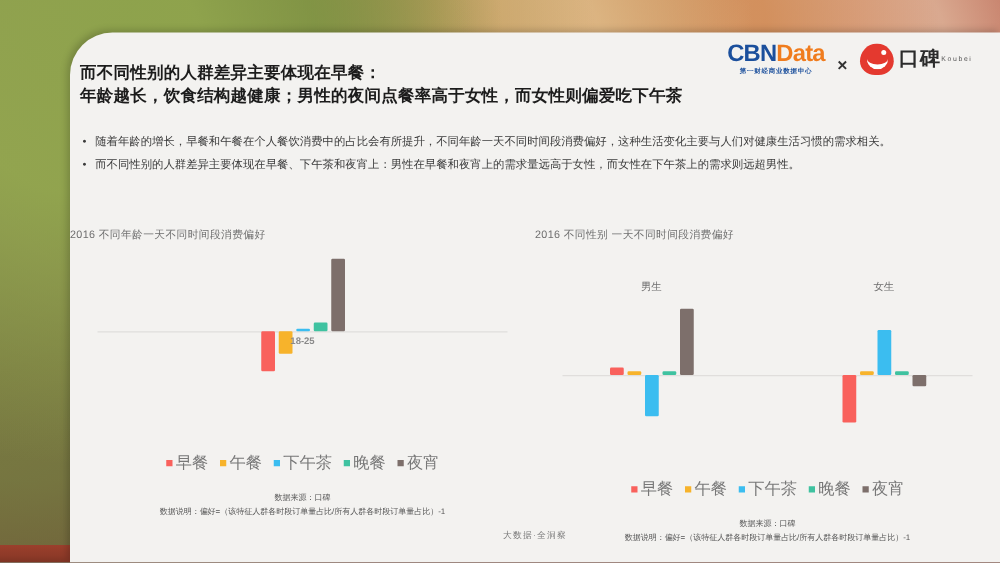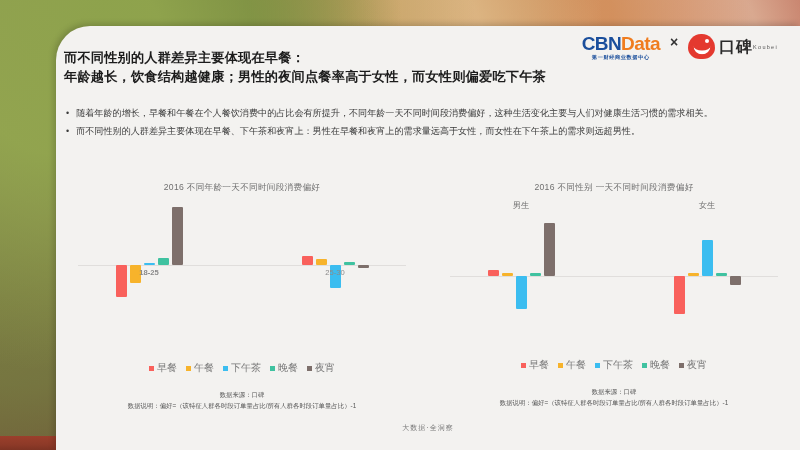--- a/index.html
+++ b/index.html
@@ -35,21 +35,21 @@
     position:absolute;
     left:56px; top:26px; right:0; bottom:0;
     background:#f3f2f0;
     border-top-left-radius:34px;
     box-shadow:-2px -2px 6px rgba(0,0,0,.18);
   }
 
   
   #brand-row {
     position:absolute; right:22px; top:8px;
-    display:flex; align-items:flex-start; gap:9px;
+    display:flex; align-items:flex-end; gap:9px;
   }
   .cbn-wrap { display:flex; flex-direction:column; align-items:center; line-height:1; }
   .cbn-main { font-size:19px; font-weight:bold; letter-spacing:-.6px; }
   .cbn-main .blue { color:#1b4f9c; }
   .cbn-main .orange { color:#f07c1e; }
   .cbn-sub { font-size:5.2px; color:#1b4f9c; letter-spacing:.6px; margin-top:2px; font-weight:bold;}
   .x-mark { font-size:14px; color:#333; font-weight:600; padding:0 1px; }
   .koubei-wrap { display:flex; align-items:center; gap:4px; }
   .koubei-face {
     width:27px; height:25px; background:#e4392f;
@@ -78,36 +78,36 @@
   }
 
   
   #bullets { position:absolute; left:10px; top:80px; right:36px; }
   .bullet { display:flex; gap:7px; font-size:9.1px; color:#3b3b3b; line-height:1.62; margin-bottom:3px; }
   .bullet .dot { flex:0 0 auto; font-size:9px; line-height:1.62; color:#3b3b3b; }
 
   
   #charts { position:absolute; left:0; right:0; top:156px; display:flex; }
   .chart-block { width:50%; position:relative; }
-  .chart-title { text-align:center; font-size:8.6px; color:#6f6f6f; margin-bottom:6px; letter-spacing:.3px;}
+  .chart-title { font-size:8.6px; color:#6f6f6f; margin-bottom:6px; letter-spacing:.3px;}
   .group-heads { display:flex; justify-content:center; gap:0; font-size:8.3px; color:#6f6f6f; }
-  .group-heads span { text-align:center; }
+  .group-heads span { text-align:center;margin-top:24px; }
 
   .plot { position:relative; height:155px; }
   .zero-line { position:absolute; left:6%; right:6%; height:1px; background:#e0dedc; }
   .bars { position:absolute; inset:0; display:flex; align-items:stretch; }
   .grp { flex:1; display:flex; justify-content:center; align-items:stretch; position:relative; }
   .grp .glabel {
     position:absolute; font-size:7.6px; color:#8a8a8a; white-space:nowrap;
     left:50%; transform:translateX(-50%);
   }
   .bar-col { position:relative; width:11px; margin:0 1.5px; }
   .bar { position:absolute; left:0; width:100%; border-radius:1px; }
 
-  .legend { display:flex; justify-content:center; gap:9px; font-size:10px; color:#787878; margin-top:6px; }
+  .legend { display:flex; justify-content:center; gap:9px; font-size:13px; color:#787878; margin-top:6px; }
   .legend .item { display:flex; align-items:center; gap:3px; }
   .legend .sw { width:5px; height:5px; display:inline-block; }
 
   .notes { margin-top:14px; text-align:center; font-size:6.4px; color:#555; line-height:1.75; }
 
   #footer-text {
     position:absolute; left:0; right:0; bottom:17px;
     text-align:center; font-size:7px; color:#7a7a7a; letter-spacing:1px;
   }
 </style>
@@ -169,38 +169,20 @@
               <div class="bar-col">
                 <div class="bar" style="background: rgb(59, 189, 240); bottom: calc(58%); height: 2.5px;"></div>
               </div>
               <div class="bar-col">
                 <div class="bar" style="background: rgb(63, 194, 160); bottom: calc(58%); height: 7.35px;"></div>
               </div>
               <div class="bar-col">
                 <div class="bar" style="background: rgb(125, 111, 107); bottom: calc(58%); height: 57.75px;"></div>
               </div>
               <div class="glabel" style="top: calc(42% + 3px); font-weight: bold;">18-25</div>
-            </div>
-            <div class="grp">
-              <div class="bar-col">
-                <div class="bar" style="background: rgb(249, 97, 92); bottom: calc(58%); height: 9.45px;"></div>
-              </div>
-              <div class="bar-col">
-                <div class="bar" style="background: rgb(247, 179, 43); bottom: calc(58%); height: 6.3px;"></div>
-              </div>
-              <div class="bar-col">
-                <div class="bar" style="background: rgb(59, 189, 240); top: 42%; height: 23.1px;"></div>
-              </div>
-              <div class="bar-col">
-                <div class="bar" style="background: rgb(63, 194, 160); bottom: calc(58%); height: 3.15px;"></div>
-              </div>
-              <div class="bar-col">
-                <div class="bar" style="background: rgb(125, 111, 107); top: 42%; height: 2.5px;"></div>
-              </div>
-              <div class="glabel" style="top: calc(42% + 3px);">25-30</div>
             </div>
           </div>
       </div>
       <div class="legend" id="age-legend">
           <span class="item">
             <i class="sw" style="background: rgb(249, 97, 92);"></i>
             <span>早餐</span>
           </span>
           <span class="item">
             <i class="sw" style="background: rgb(247, 179, 43);"></i>

